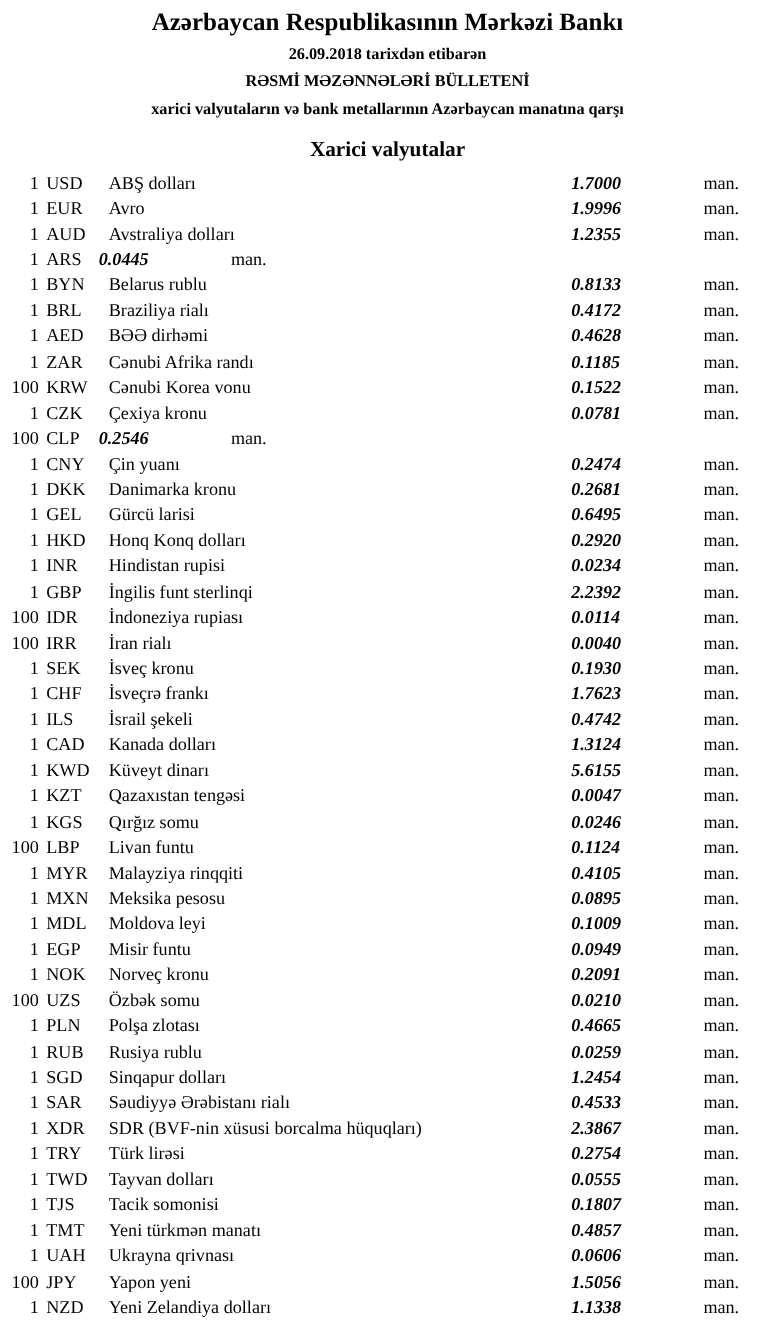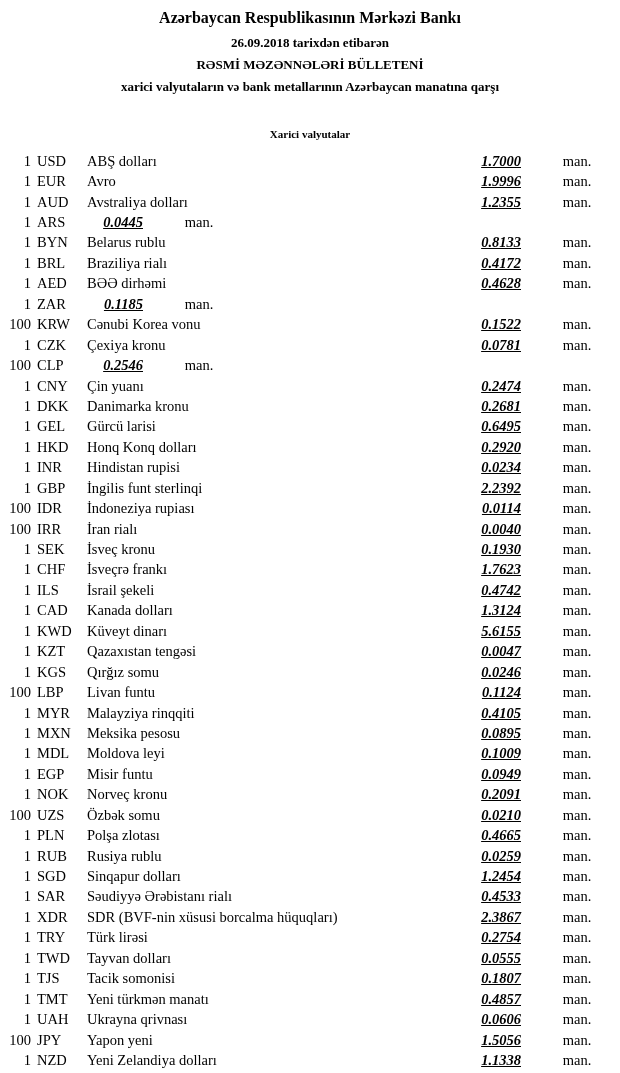--- a/index.html
+++ b/index.html
@@ -17,35 +17,35 @@
   .page {
     width: 620px;
     height: 1073px;
     box-sizing: border-box;
   }
   .hdr {
     text-align: center;
     padding-top: 4px;
   }
   .title {
-    font-size: 16px;
+    font-size: 20px;
     font-weight: bold;
     line-height: 28px;
   }
   .hline {
     font-size: 13px;
     font-weight: bold;
     line-height: 22px;
   }
   .section-title {
     text-align: center;
-    font-size: 11px;
+    font-size: 17px;
     font-weight: bold;
     line-height: 20px;
-    margin-top: 26px;
+    margin-top: 12px;
   }
   .table {
     margin-top: 7px;
   }
   .row {
     display: flex;
     align-items: center;
     height: 20.45px;
     font-size: 14.5px;
     padding-right: 20px;
@@ -63,24 +63,22 @@
   }
   .name {
     flex: 1 1 auto;
     padding-left: 8px;
     white-space: nowrap;
     overflow: hidden;
   }
   .rate {
     flex: none;
     width: 64px;
-    text-align: right;
     font-weight: bold;
     font-style: italic;
-    text-decoration: underline;
   }
   .unit {
     flex: none;
     width: 46px;
     text-align: center;
     margin-left: 33px;
   }
 </style>
 </head>
 <body>
@@ -147,20 +145,21 @@
     <span class="qty">1</span>
     <span class="code">AED</span>
     <span class="name">BƏƏ dirhəmi</span>
     <span class="rate">0.4628</span>
     <span class="unit">man.</span>
   </div>
 
   <div class="row">
     <span class="qty">1</span>
     <span class="code">ZAR</span>
+    <span class="name">Cənubi Afrika randı</span>
     <span class="rate">0.1185</span>
     <span class="unit">man.</span>
   </div>
 
   <div class="row">
     <span class="qty">100</span>
     <span class="code">KRW</span>
     <span class="name">Cənubi Korea vonu</span>
     <span class="rate">0.1522</span>
     <span class="unit">man.</span>

